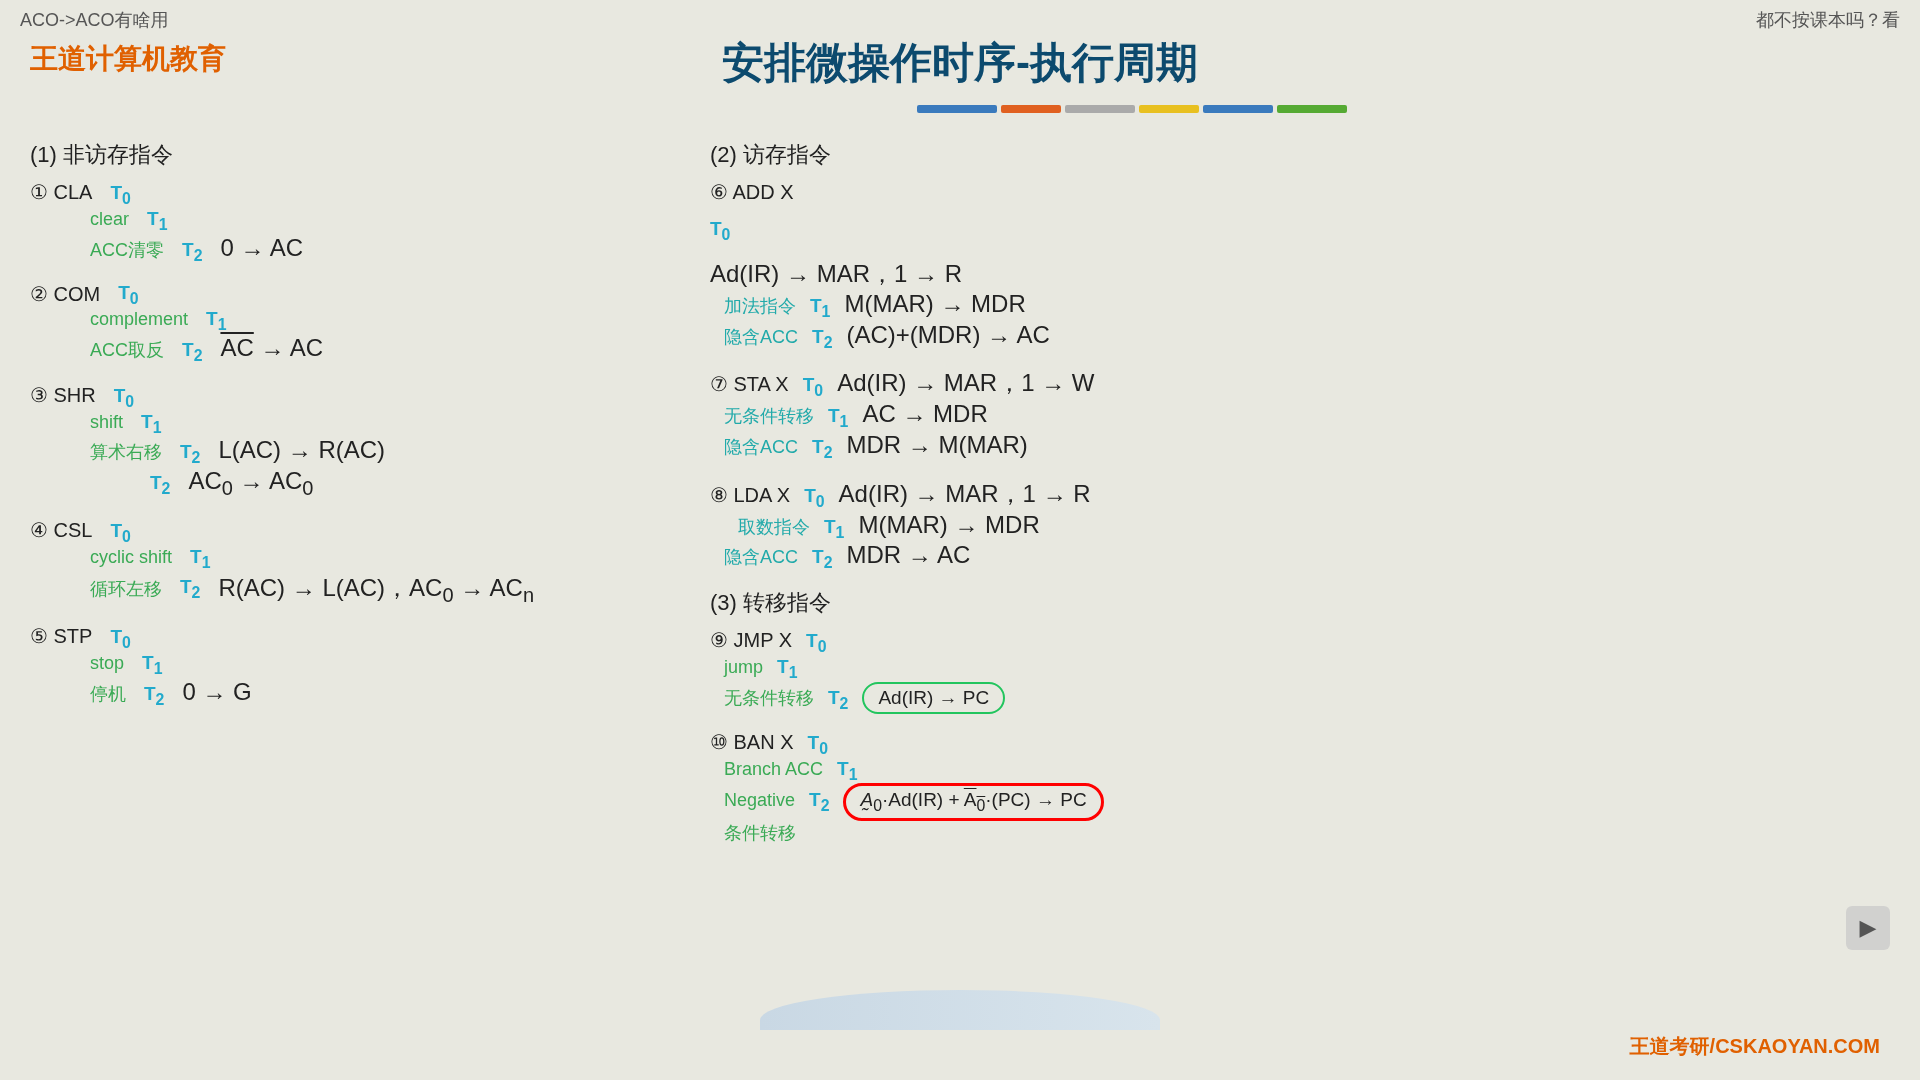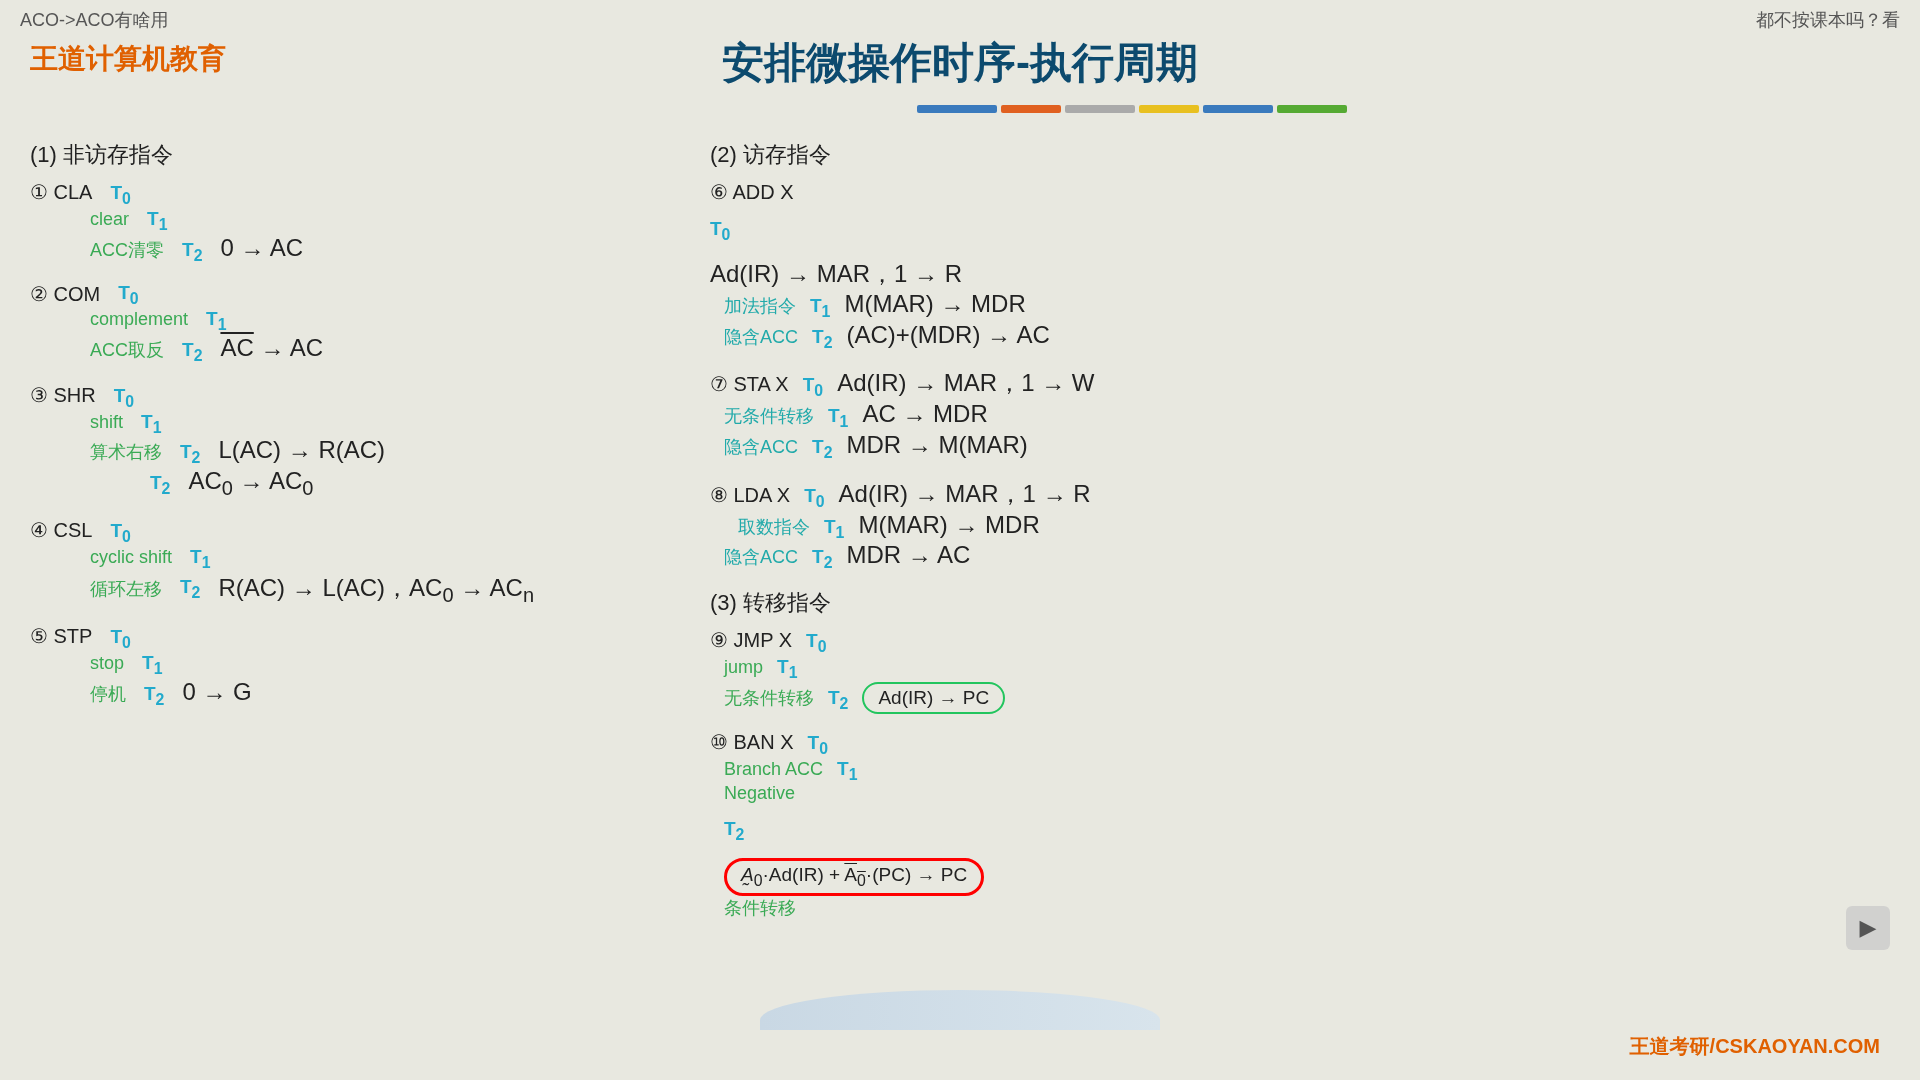--- a/index.html
+++ b/index.html
@@ -322,21 +322,21 @@
 
     <div class="right-instr-block">
       <div style="display:flex;gap:14px;align-items:baseline;">
         <span class="instr-name">⑩ BAN X</span>
         <span class="t-label">T<sub>0</sub></span>
       </div>
       <div style="display:flex;gap:14px;align-items:baseline;margin-left:14px;">
         <span class="instr-desc-green">Branch ACC</span>
         <span class="t-label">T<sub>1</sub></span>
       </div>
-      <div style="display:flex;gap:14px;align-items:baseline;margin-left:14px;flex-direction:column;">
+      <div style="display:flex;gap:14px;align-items:baseline;margin-left:14px;">
         <span class="instr-desc-green">Negative</span>
         <span class="t-label">T<sub>2</sub></span>
         <span style="border:3px solid red;border-radius:40px;padding:3px 14px;font-size:19px;color:#222;">
           <span style="font-style:italic;">A̰</span><sub>0</sub>·Ad(IR) + <span style="text-decoration:overline;">A<sub>0</sub></span>·(PC) → PC
         </span>
       </div>
       <div style="margin-left:14px;">
         <span class="instr-desc-green">条件转移</span>
       </div>
     </div>

